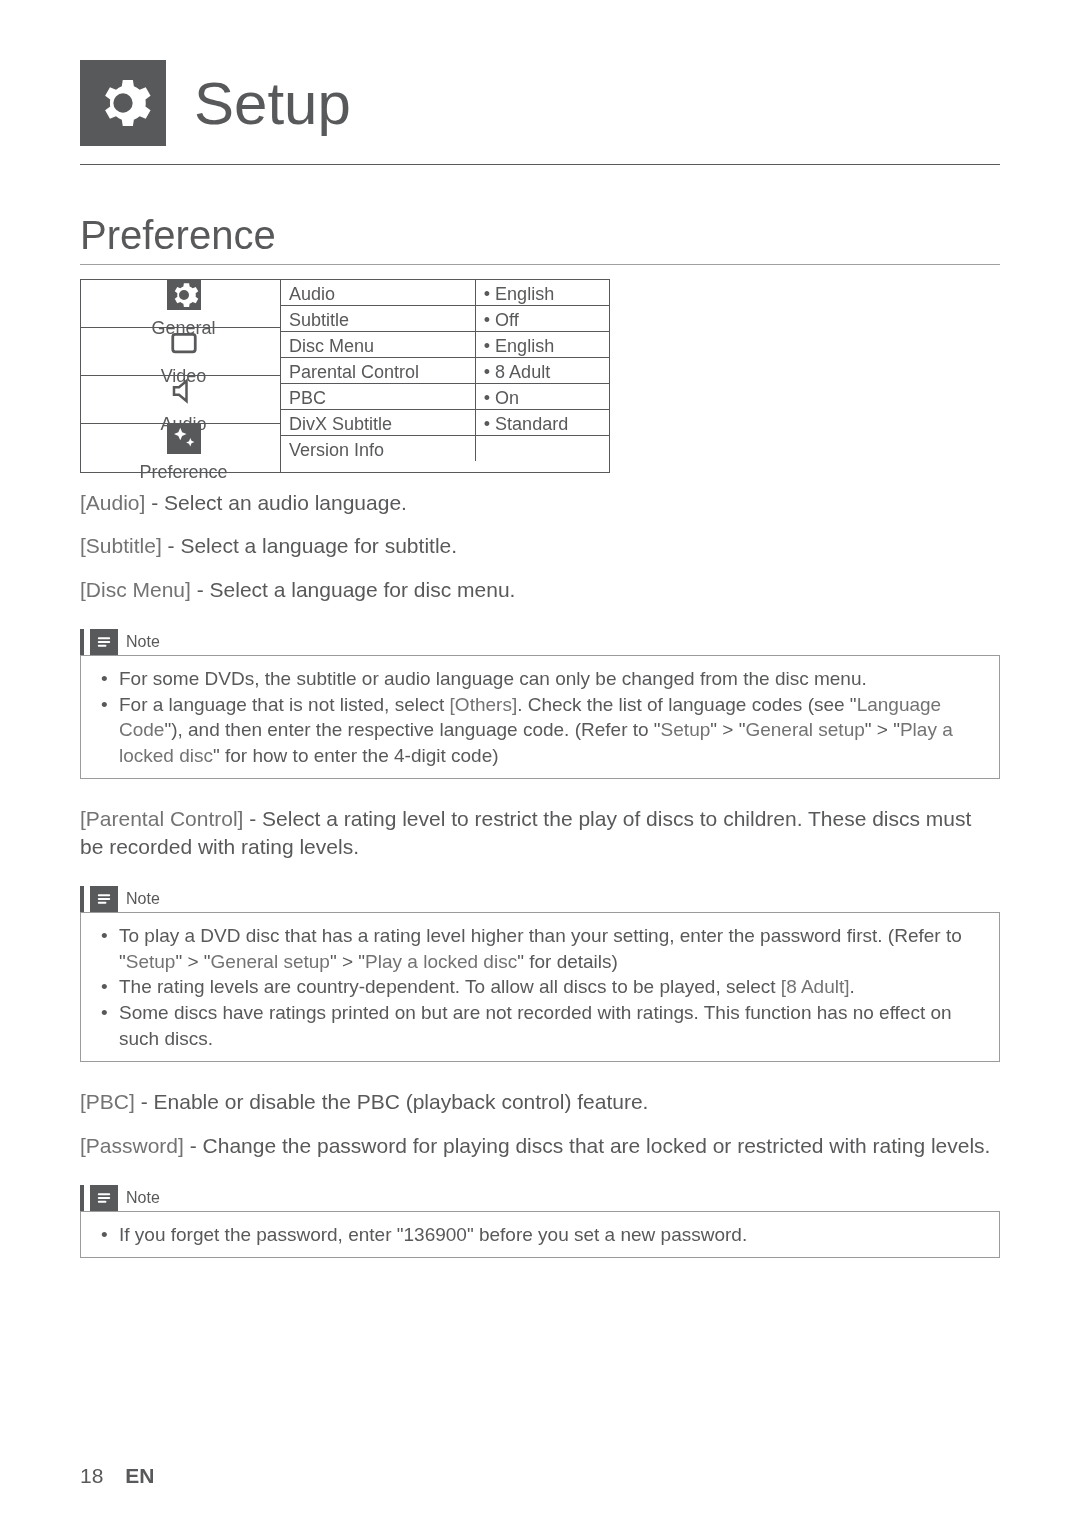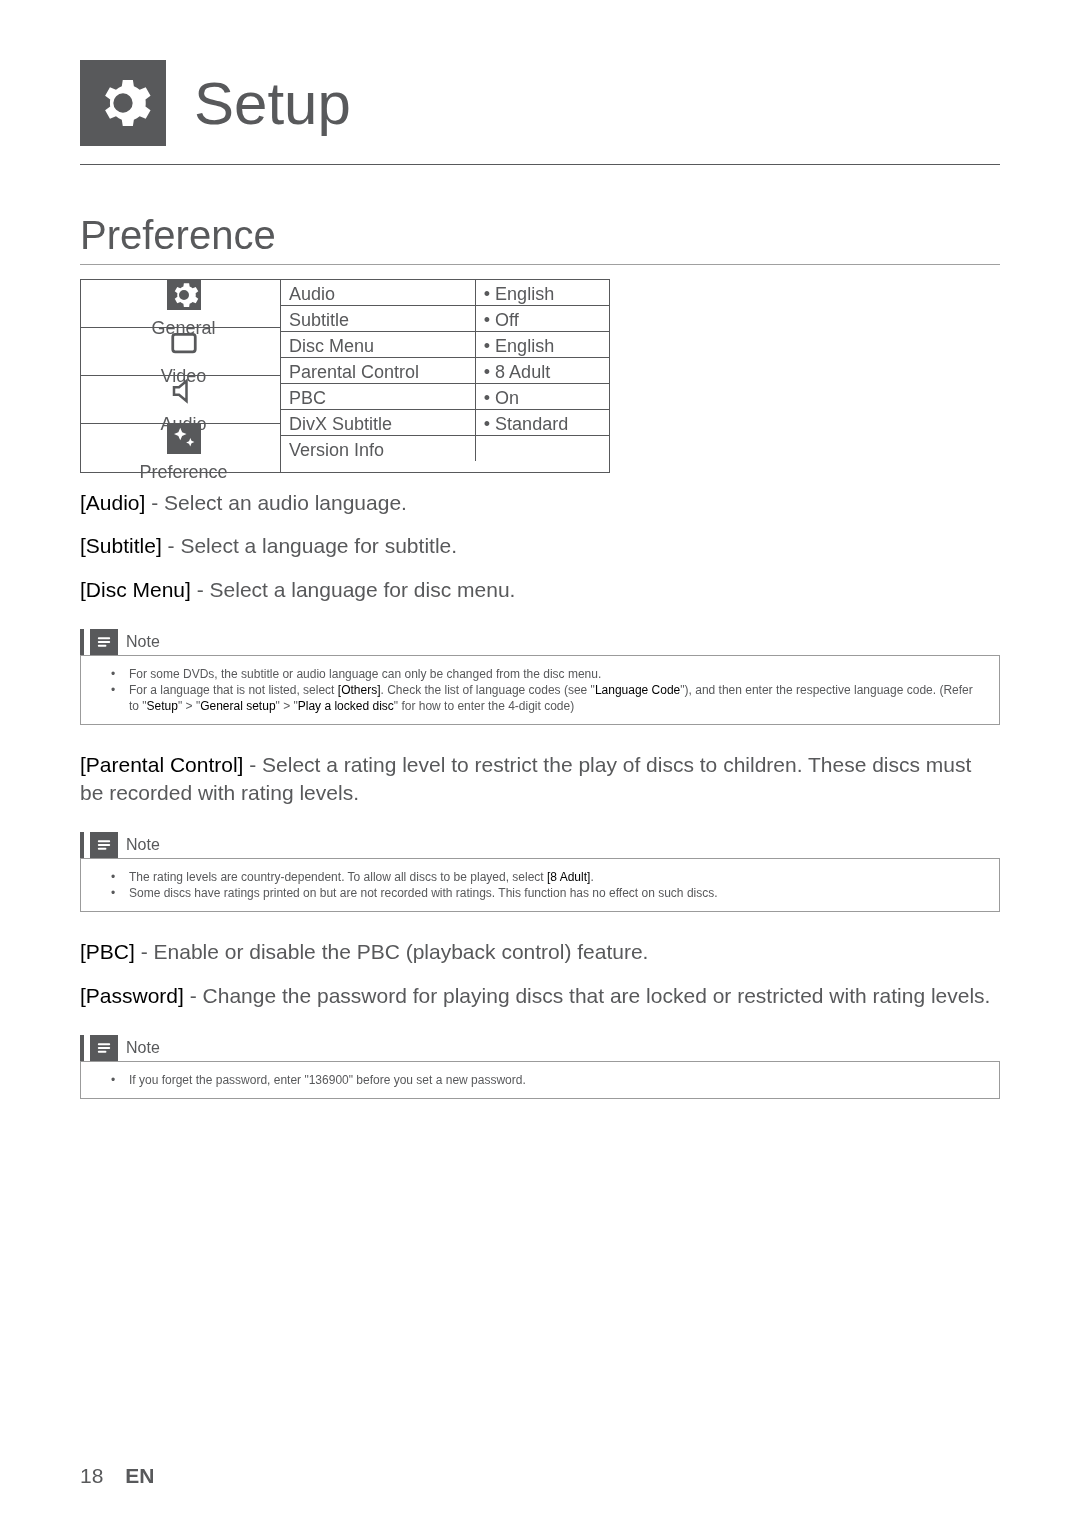--- a/index.html
+++ b/index.html
@@ -105,21 +105,21 @@
   }
   .menu-right tr:last-child td { border-bottom: none; }
   .menu-right td.val { border-left: 1.5px solid #58595b; white-space: nowrap; }
 
   
   p.body {
     margin: 16px 0 0 0;
     font-size: 21px;
     line-height: 1.3;
   }
-  strong, b { color: #000000; font-weight: 500; }
+  strong, b { color: #737373; font-weight: 500; }
 
   
   .note-wrapper { margin: 26px 0; }
   .note-tab {
     display: inline-flex;
     align-items: center;
     gap: 8px;
     border-left: 4px solid #58595b;
     padding-left: 6px;
   }
@@ -131,22 +131,22 @@
     align-items: center;
     justify-content: center;
   }
   .note-tab .note-icon svg { width: 18px; height: 18px; fill: #fff; stroke:#fff; }
   .note-tab .note-label {
     font-size: 16px;
     color: #58595b;
   }
   .note-box {
     border: 1px solid #9b9b9b;
-    padding: 10px 24px;
-    font-size: 12px;
+    padding: 10px 14px;
+    font-size: 19px;
     line-height: 1.35;
   }
   .note-box ul { margin: 0; padding-left: 14px; list-style: none; }
   .note-box li { position: relative; padding-left: 10px; }
   .note-box li::before {
     content: "•";
     position: absolute;
     left: -8px;
     top: 0;
   }
@@ -279,20 +279,23 @@
     <span class="note-icon">
         <svg viewBox="0 0 24 24">
           <path d="M5 7h14M5 12h14M5 17h9" stroke-width="2.5" stroke-linecap="round" fill="none"></path>
         </svg>
       </span>
     <span class="note-label">Note</span>
   </div>
   <div class="note-box">
     <ul>
       <li>
+        <span>To play a DVD disc that has a rating level higher than your setting, enter the password first. (Refer to "</span><b>Setup</b><span>" &gt; "</span><b>General setup</b><span>" &gt; "</span><b>Play a locked disc</b><span>" for details)</span>
+      </li>
+      <li>
         <span>The rating levels are country-dependent. To allow all discs to be played, select </span><b>[8 Adult]</b><span>.</span>
       </li>
       <li>Some discs have ratings printed on but are not recorded with ratings. This function has no effect on such discs.</li>
     </ul>
   </div>
 </div>
 
 <p class="body"><b>[PBC]</b><span> - Enable or disable the PBC (playback control) feature.</span></p>
 <p class="body"><b>[Password]</b><span> - Change the password for playing discs that are locked or restricted with rating levels.</span></p>
 

